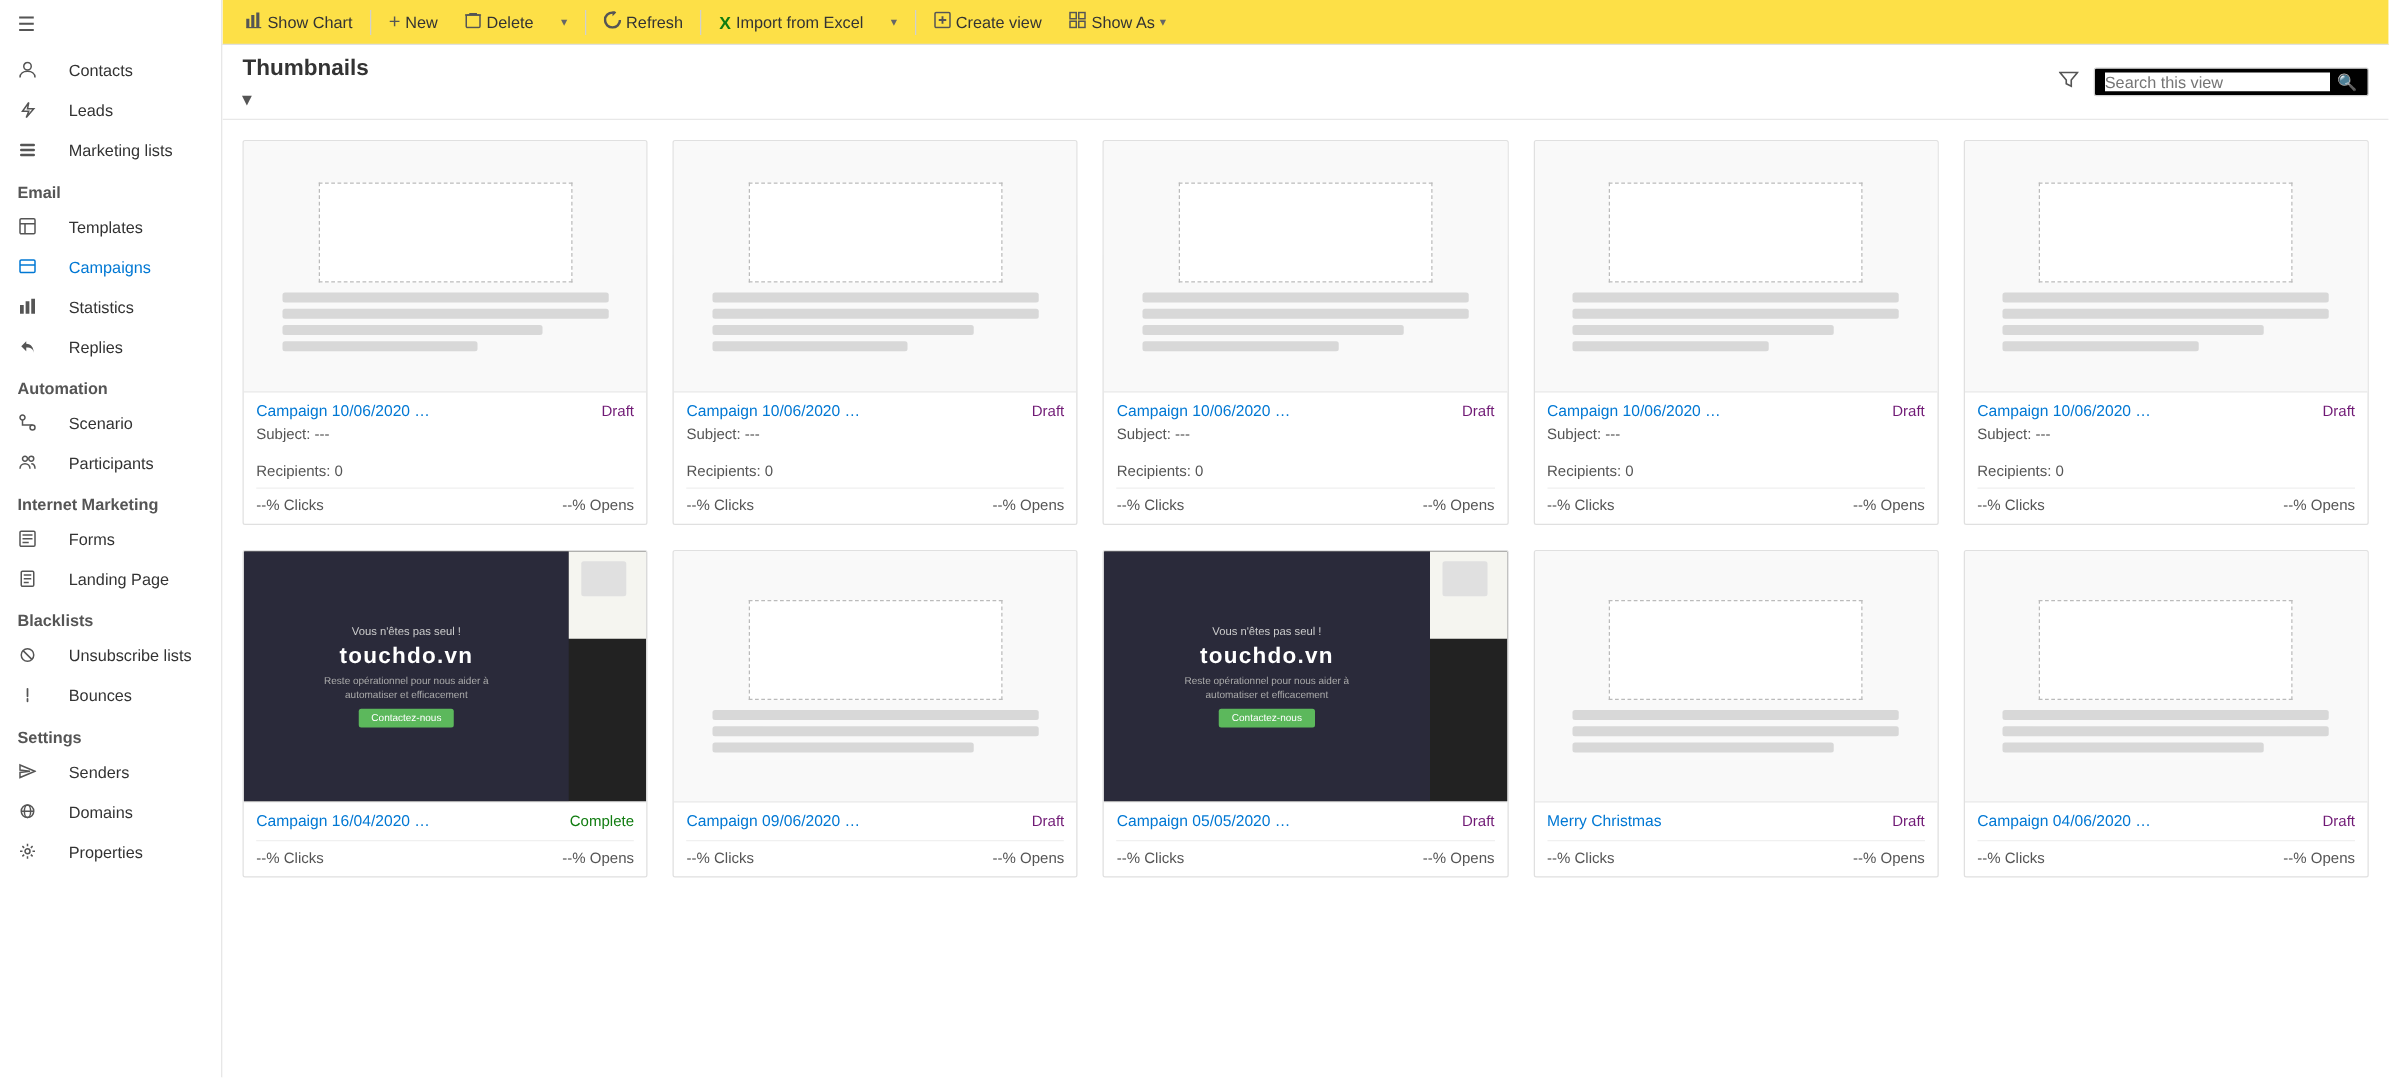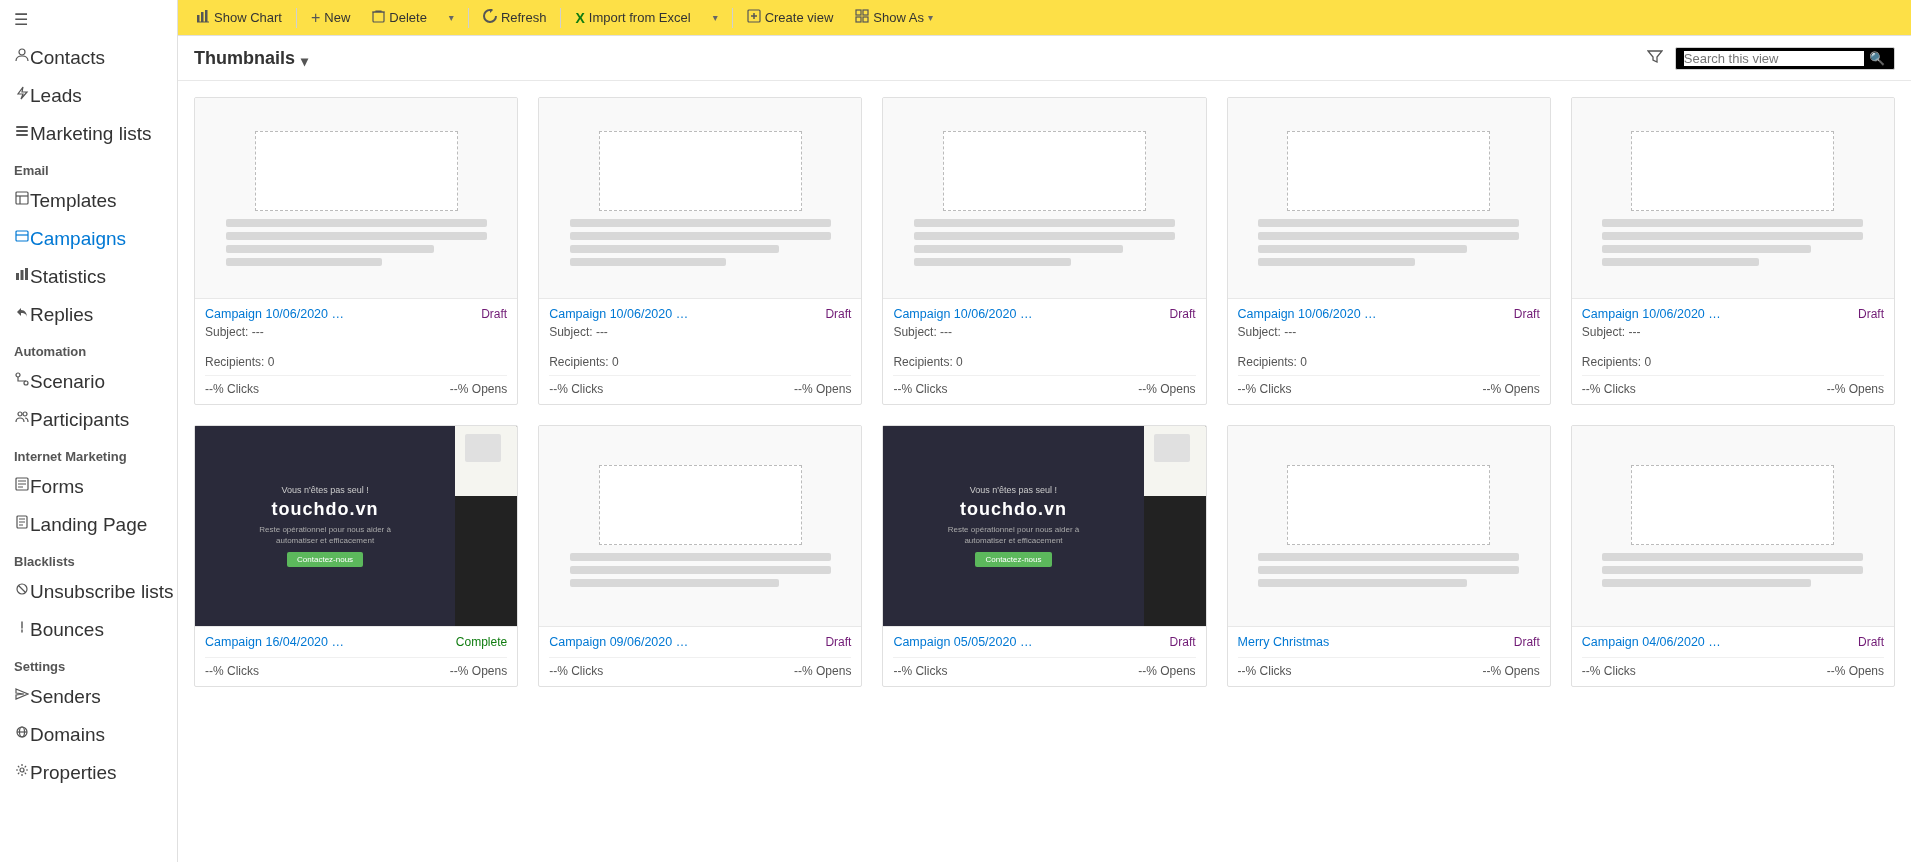--- a/index.html
+++ b/index.html
@@ -17,26 +17,26 @@
       overflow-x: hidden;
     }
     .sidebar-hamburger {
       padding: 10px 14px;
       cursor: pointer;
       font-size: 16px;
       color: #555;
     }
     .sidebar-item {
       display: flex;
-      align-items: flex-start;
-      gap: 0;
+      align-items: center;
+      gap: 25px;
       padding: 8px 14px;
       cursor: pointer;
       color: #333;
-      font-size: 19px;
+      font-size: 13px;
       white-space: nowrap;
     }
     .sidebar-item.active { color: #0078d4; }
     .sidebar-section-label {
       padding: 10px 14px 4px;
       font-size: 13px;
       font-weight: 600;
       color: #555;
     }
     .sidebar-icon {
@@ -95,26 +95,27 @@
     .view-header {
       display: flex;
       align-items: center;
       justify-content: space-between;
       padding: 8px 16px;
       border-bottom: 1px solid #e8e8e8;
       flex-shrink: 0;
     }
     .view-title {
       display: flex;
-      align-items: flex-end;
+      align-items: flex-start;
       gap: 6px;
       font-size: 18px;
       font-weight: 600;
       color: #333;
       cursor: pointer;
+      flex-direction: column;
     }
     .view-title-arrow { font-size: 14px; color: #555; }
     .view-actions {
       display: flex;
       align-items: center;
       gap: 8px;
     }
     .filter-btn {
       background: transparent;
       border: none;

